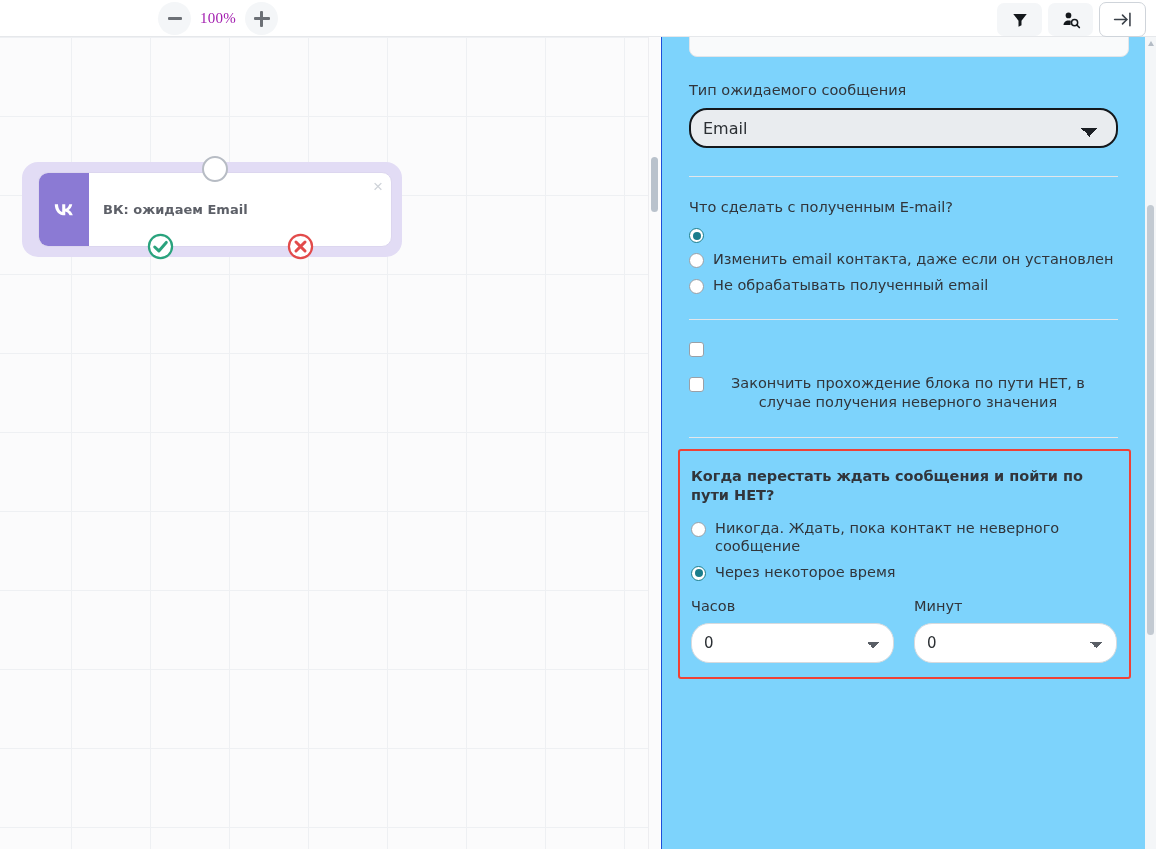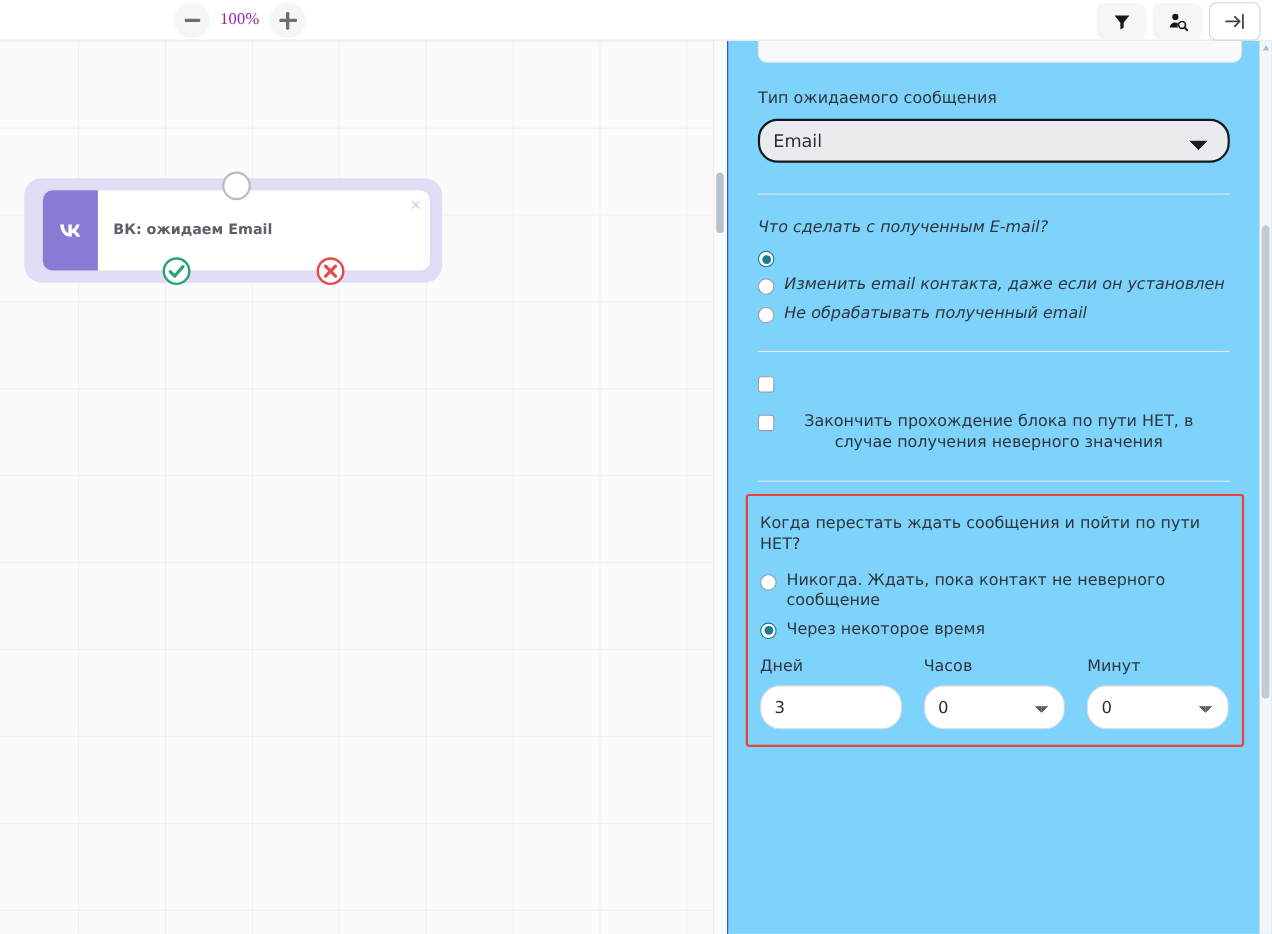--- a/index.html
+++ b/index.html
@@ -296,21 +296,21 @@
 
       <div class="section" style="margin-top:45px;">
         <div class="field-label">Тип ожидаемого сообщения</div>
         <select class="styled focused">
           <option>Email</option>
         </select>
       </div>
 
       <div class="divider" style="margin-top:28px;"></div>
 
-      <div class="section" style="margin-top:22px;font-style:italic;">
+      <div class="section" style="margin-top:22px;">
         <div class="field-label">Что сделать с полученным E-mail?</div>
 
         <div class="opt-row">
           <span class="radio checked"></span>
         </div>
         <div class="opt-row">
           <span class="radio"></span>
           <span class="opt-text">Изменить email контакта, даже если он установлен</span>
         </div>
         <div class="opt-row">
@@ -327,36 +327,32 @@
         </div>
         <div class="opt-row">
           <span class="checkbox"></span>
           <span class="opt-text" style="max-width:390px;">Закончить прохождение блока по пути НЕТ, в случае получения неверного значения</span>
         </div>
       </div>
 
       <div class="divider" style="margin-top:26px;"></div>
 
       <div class="highlight-box" style="margin-top:11px;">
-        <div class="q-title" style="max-width:420px;">Когда перестать ждать сообщения и пойти по пути НЕТ?</div>
+        <div class="q-title" style="max-width:420px;font-weight:bold;">Когда перестать ждать сообщения и пойти по пути НЕТ?</div>
 
         <div class="opt-row">
           <span class="radio"></span>
           <span class="opt-text" style="max-width:375px;">Никогда. Ждать, пока контакт не неверного сообщение</span>
         </div>
         <div class="opt-row">
           <span class="radio checked"></span>
           <span class="opt-text">Через некоторое время</span>
         </div>
 
         <div class="time-grid">
-          <div class="time-col">
-            <div class="time-lbl">Дней</div>
-            <input class="styled" type="text" value="3" style="">
-          </div>
           <div class="time-col">
             <div class="time-lbl">Часов</div>
             <select class="styled">
               <option>0</option>
             </select>
           </div>
           <div class="time-col">
             <div class="time-lbl">Минут</div>
             <select class="styled">
               <option>0</option>

